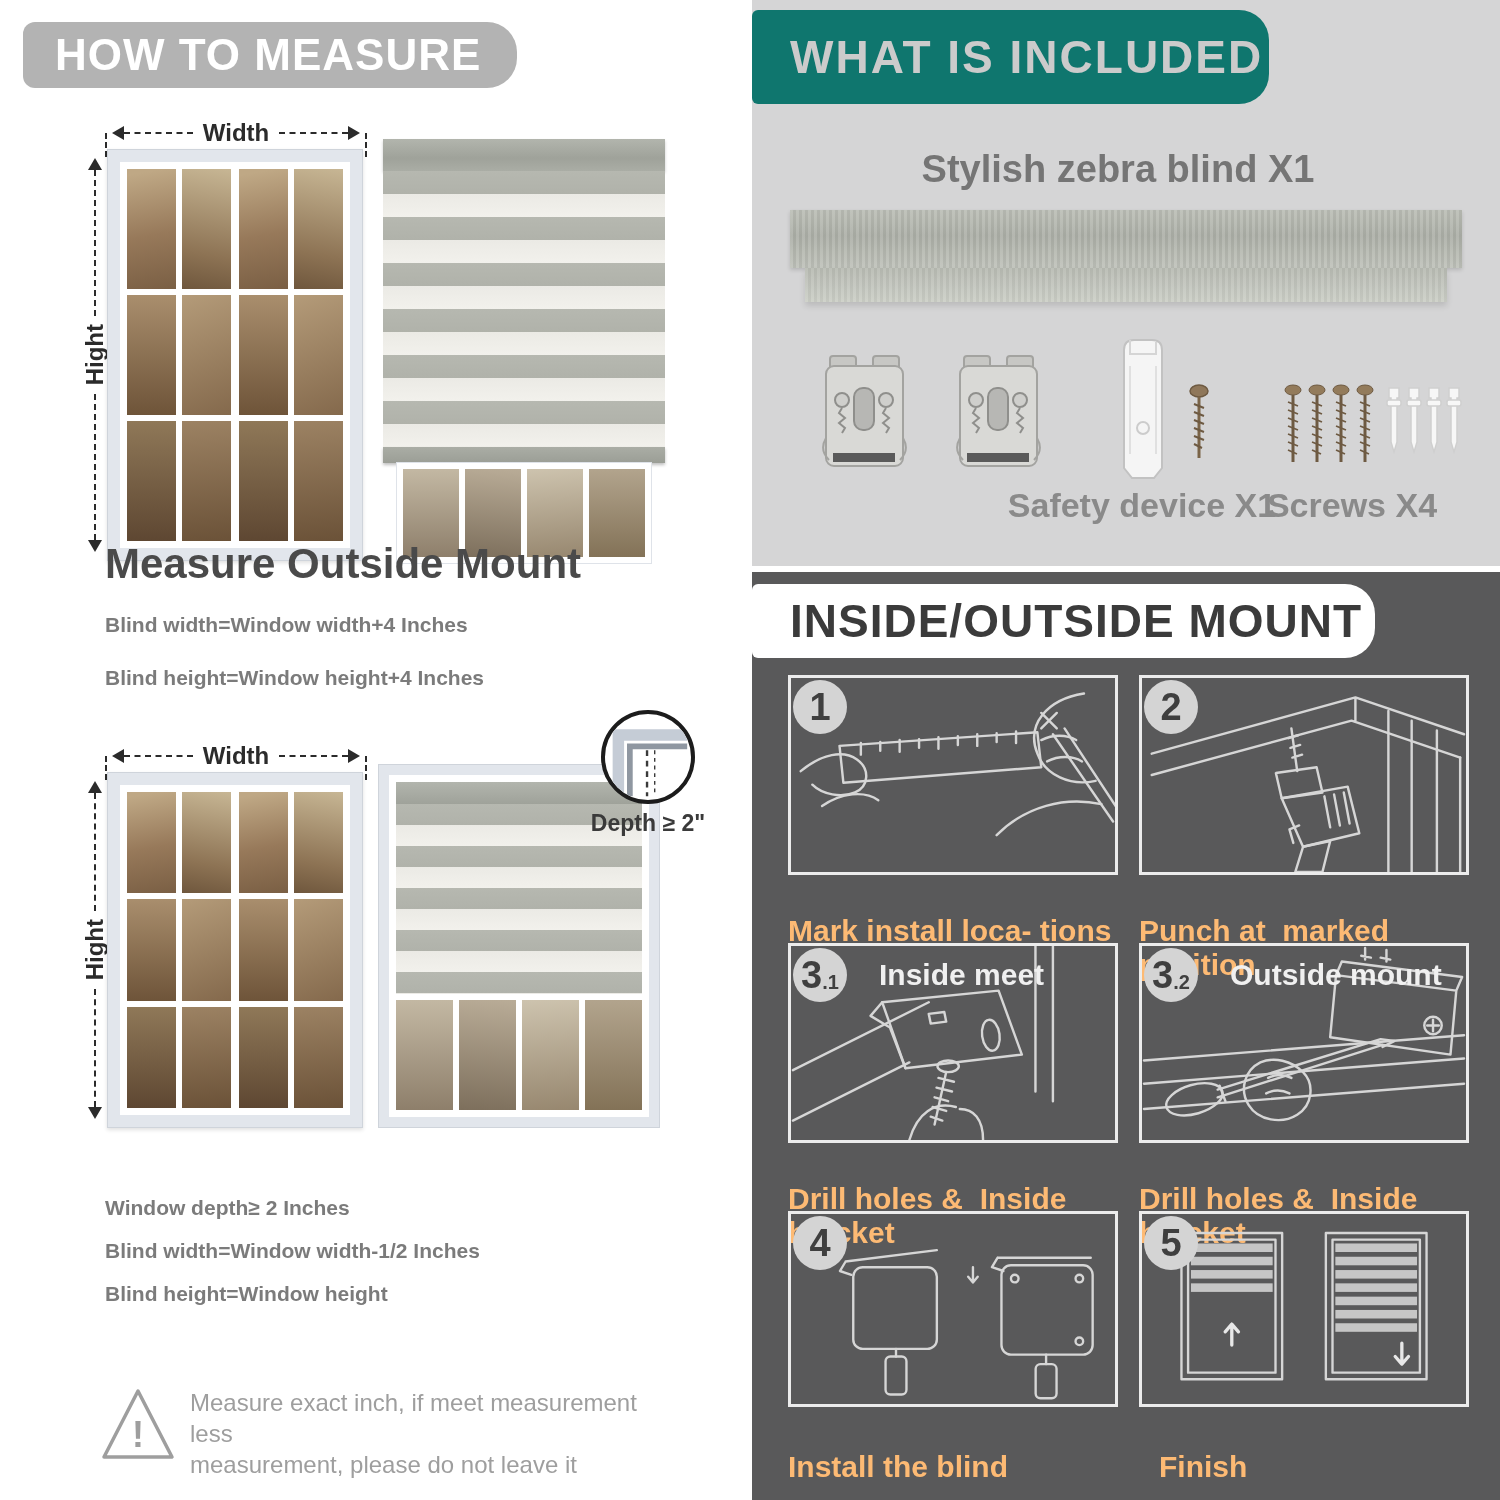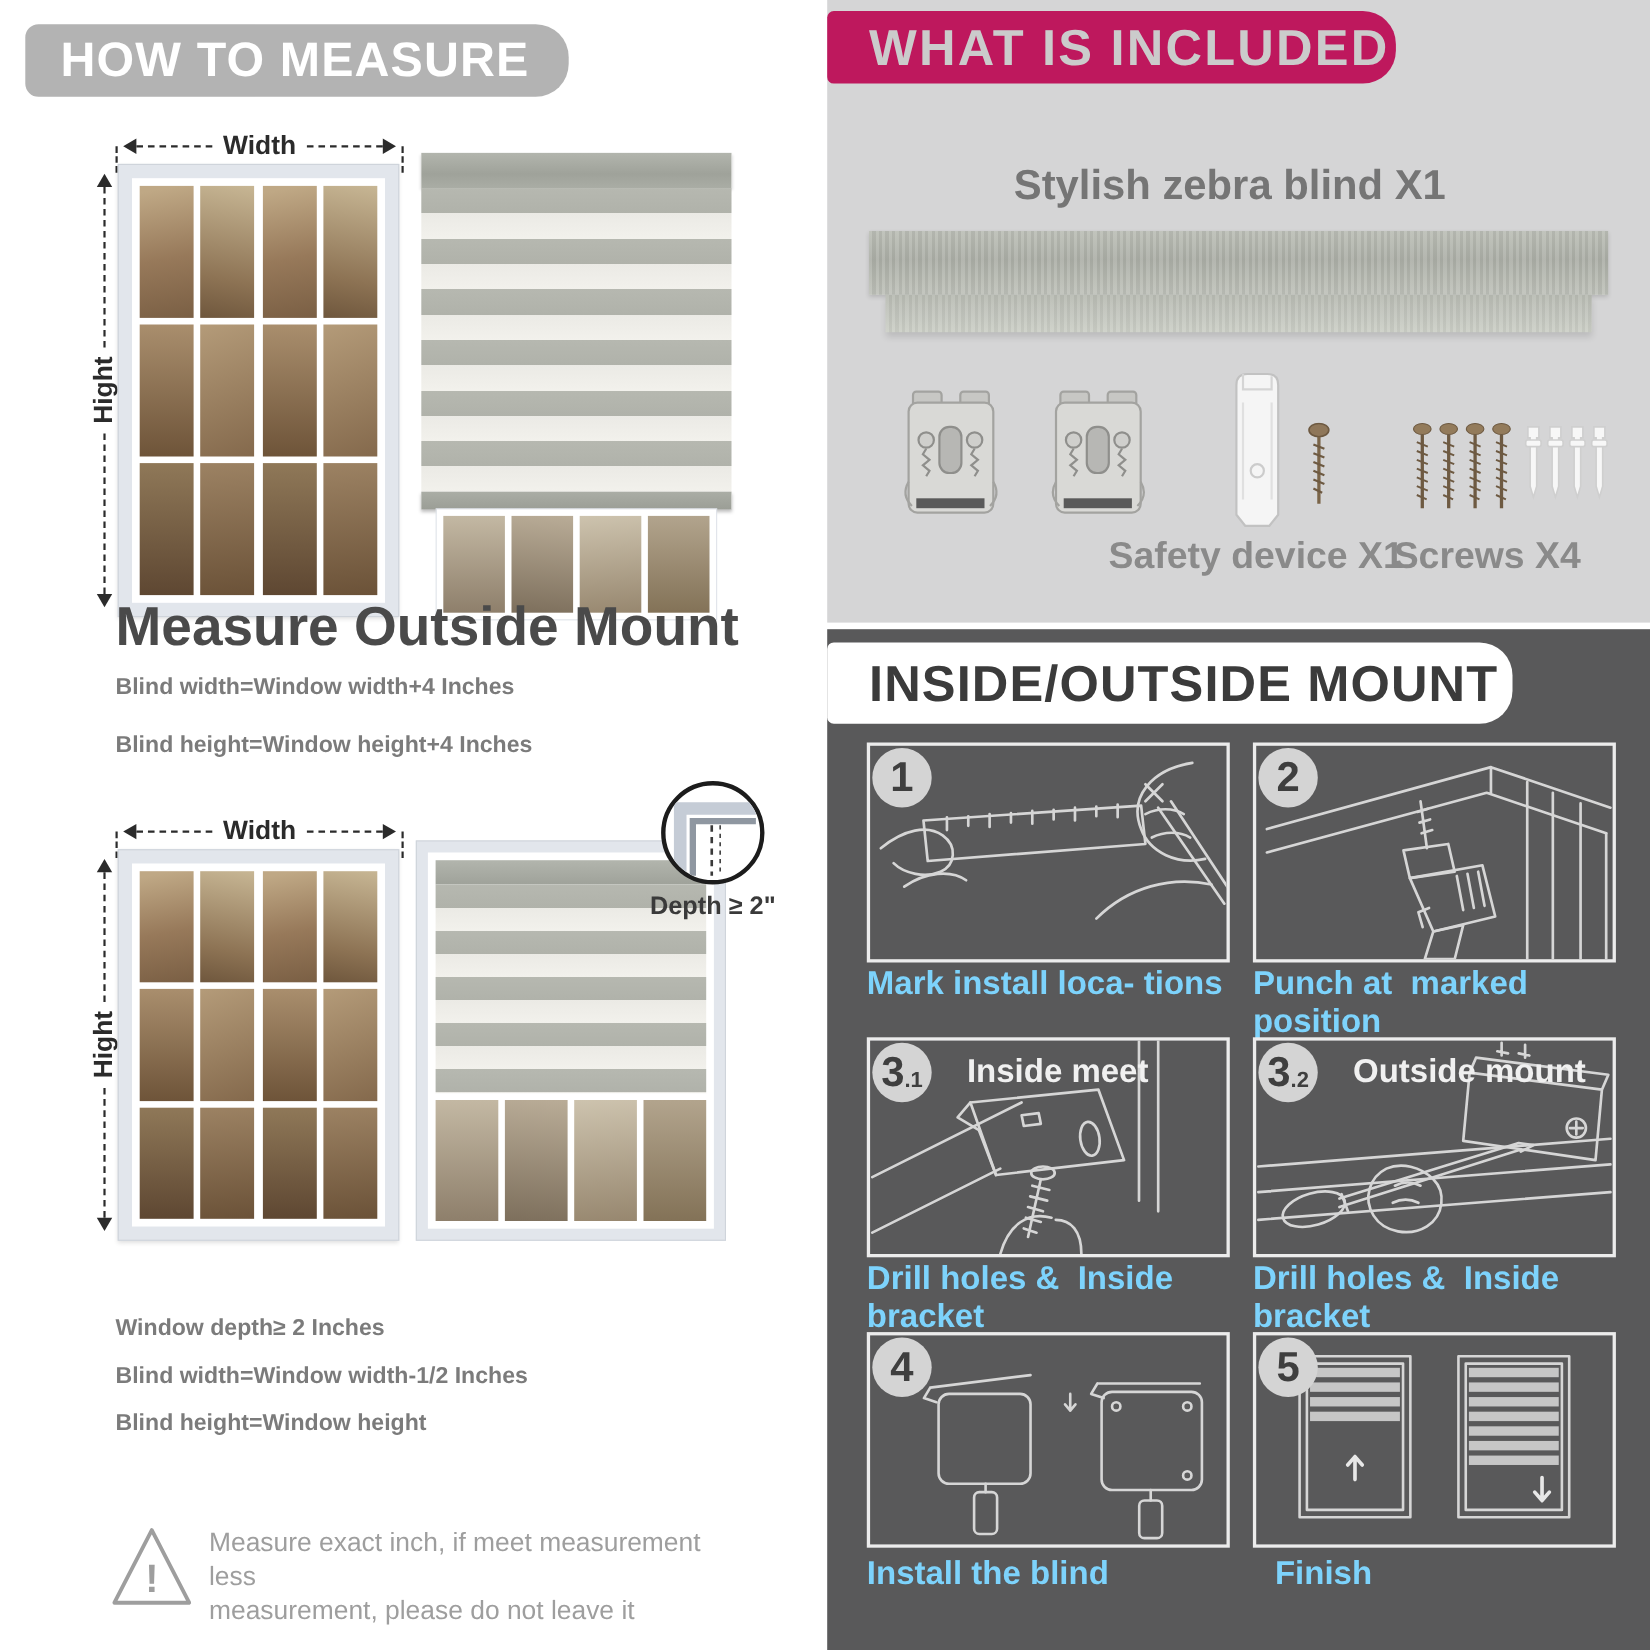--- a/index.html
+++ b/index.html
@@ -5,27 +5,27 @@
   html,body{margin:0;padding:0;background:#ffffff;}
   *{box-sizing:border-box;}
   .canvas{position:relative;width:1500px;height:1500px;background:#ffffff;overflow:hidden;
           font-family:"Liberation Sans","DejaVu Sans",sans-serif;}
   .abs{position:absolute;}
 
   
   .banner{position:absolute;font-weight:bold;display:flex;align-items:center;}
   .banner-how{left:23px;top:22px;width:494px;height:66px;background:#b3b3b3;color:#ffffff;
               border-radius:12px 30px 30px 12px;font-size:44px;padding-left:32px;letter-spacing:1px;}
-  .banner-included{left:0;top:10px;width:517px;height:66px;background:#be185d;color:#cbcbcb;
+  .banner-included{left:0;top:10px;width:517px;height:94px;background:#0f766e;color:#cbcbcb;
               border-radius:6px 30px 30px 6px;font-size:46px;padding-left:38px;letter-spacing:2px;}
   .banner-mount{left:0;top:12px;width:623px;height:74px;background:#ffffff;color:#3b3b3b;
               border-radius:6px 30px 30px 6px;font-size:46px;padding-left:38px;letter-spacing:1px;}
 
   
-  .h-big{position:absolute;font-weight:bold;font-size:50px;color:#4a4a4a;}
+  .h-big{position:absolute;font-weight:bold;font-size:42px;color:#4a4a4a;}
   .h-line{position:absolute;font-weight:bold;font-size:21px;color:#7b7b7b;}
   .note-text{position:absolute;font-size:24px;color:#9e9e9e;line-height:31px;font-weight:500;}
 
   
   .dim-w{position:absolute;display:flex;align-items:center;color:#2b2b2b;}
   .dim-w .dash{flex:1;border-top:2px dashed #2b2b2b;height:0;}
   .dim-w .lbl{margin:0 10px;font-size:24px;font-weight:bold;}
   .arr-l{width:0;height:0;border:7px solid transparent;border-right:12px solid #2b2b2b;}
   .arr-r{width:0;height:0;border:7px solid transparent;border-left:12px solid #2b2b2b;}
   .dim-v{position:absolute;display:flex;flex-direction:column;align-items:center;color:#2b2b2b;}
@@ -91,21 +91,21 @@
 
   
   .panel-dark{position:absolute;left:752px;top:572px;width:748px;height:928px;background:#59595a;}
   .cell{position:absolute;width:330px;height:200px;border:3px solid #ececec;}
   .cell svg{position:absolute;left:0;top:0;width:100%;height:100%;}
   .badge{position:absolute;left:2px;top:2px;width:54px;height:54px;border-radius:50%;background:#d4d4d4;
          color:#3f3f3f;display:flex;align-items:center;justify-content:center;z-index:3;}
   .badge .n{font-size:38px;font-weight:bold;line-height:1;}
   .badge .sub{font-size:20px;font-weight:bold;margin-top:14px;}
   .cell-label{position:absolute;left:88px;top:12px;font-size:30px;font-weight:bold;color:#f0f0f0;z-index:3;}
-  .caption{position:absolute;width:340px;font-size:30px;font-weight:bold;color:#7dd3fc;white-space:pre-wrap;}
+  .caption{position:absolute;width:340px;font-size:30px;font-weight:bold;color:#fdba74;white-space:pre-wrap;margin-top:36px;}
 
   .lineart{stroke:#d6d6d6;stroke-width:2.5;fill:none;stroke-linecap:round;stroke-linejoin:round;}
 </style>
 </head>
 <body>
 
 <div class="canvas">
 
   <section class="abs" style="left:0;top:0;width:752px;height:1500px;">
 

